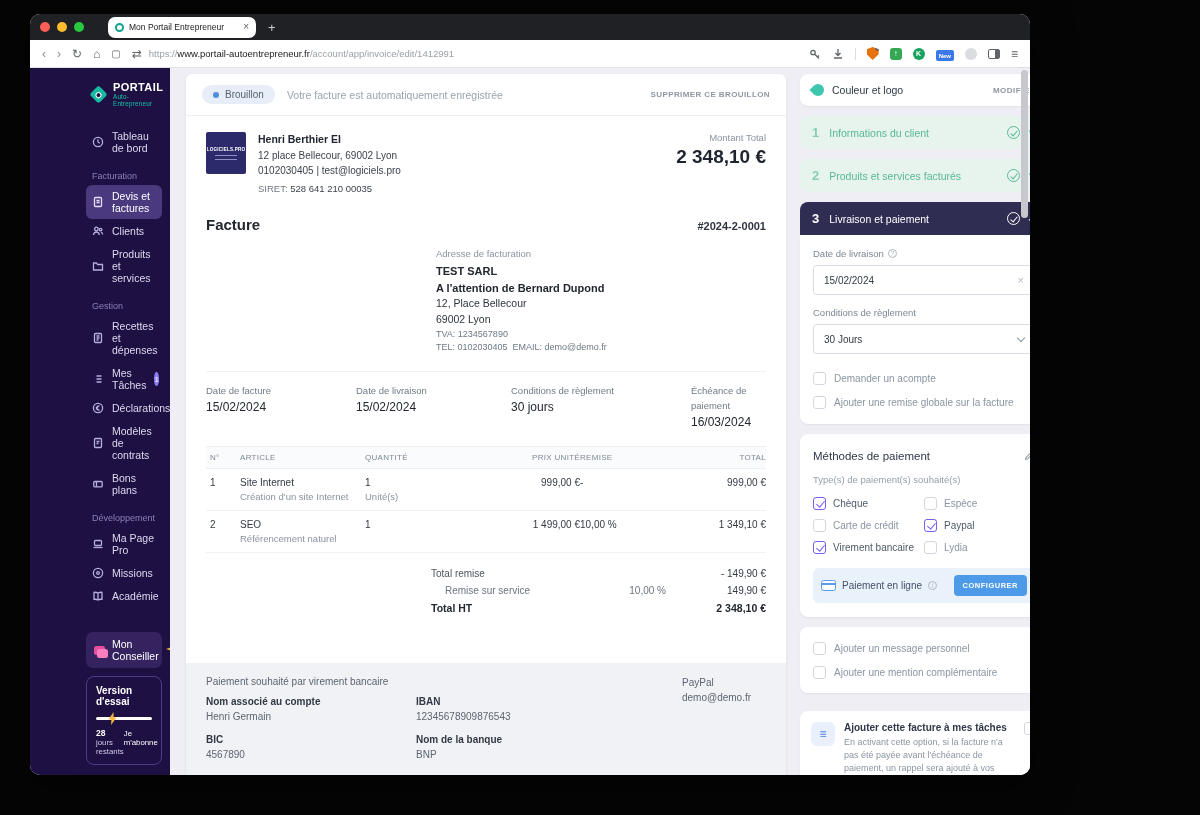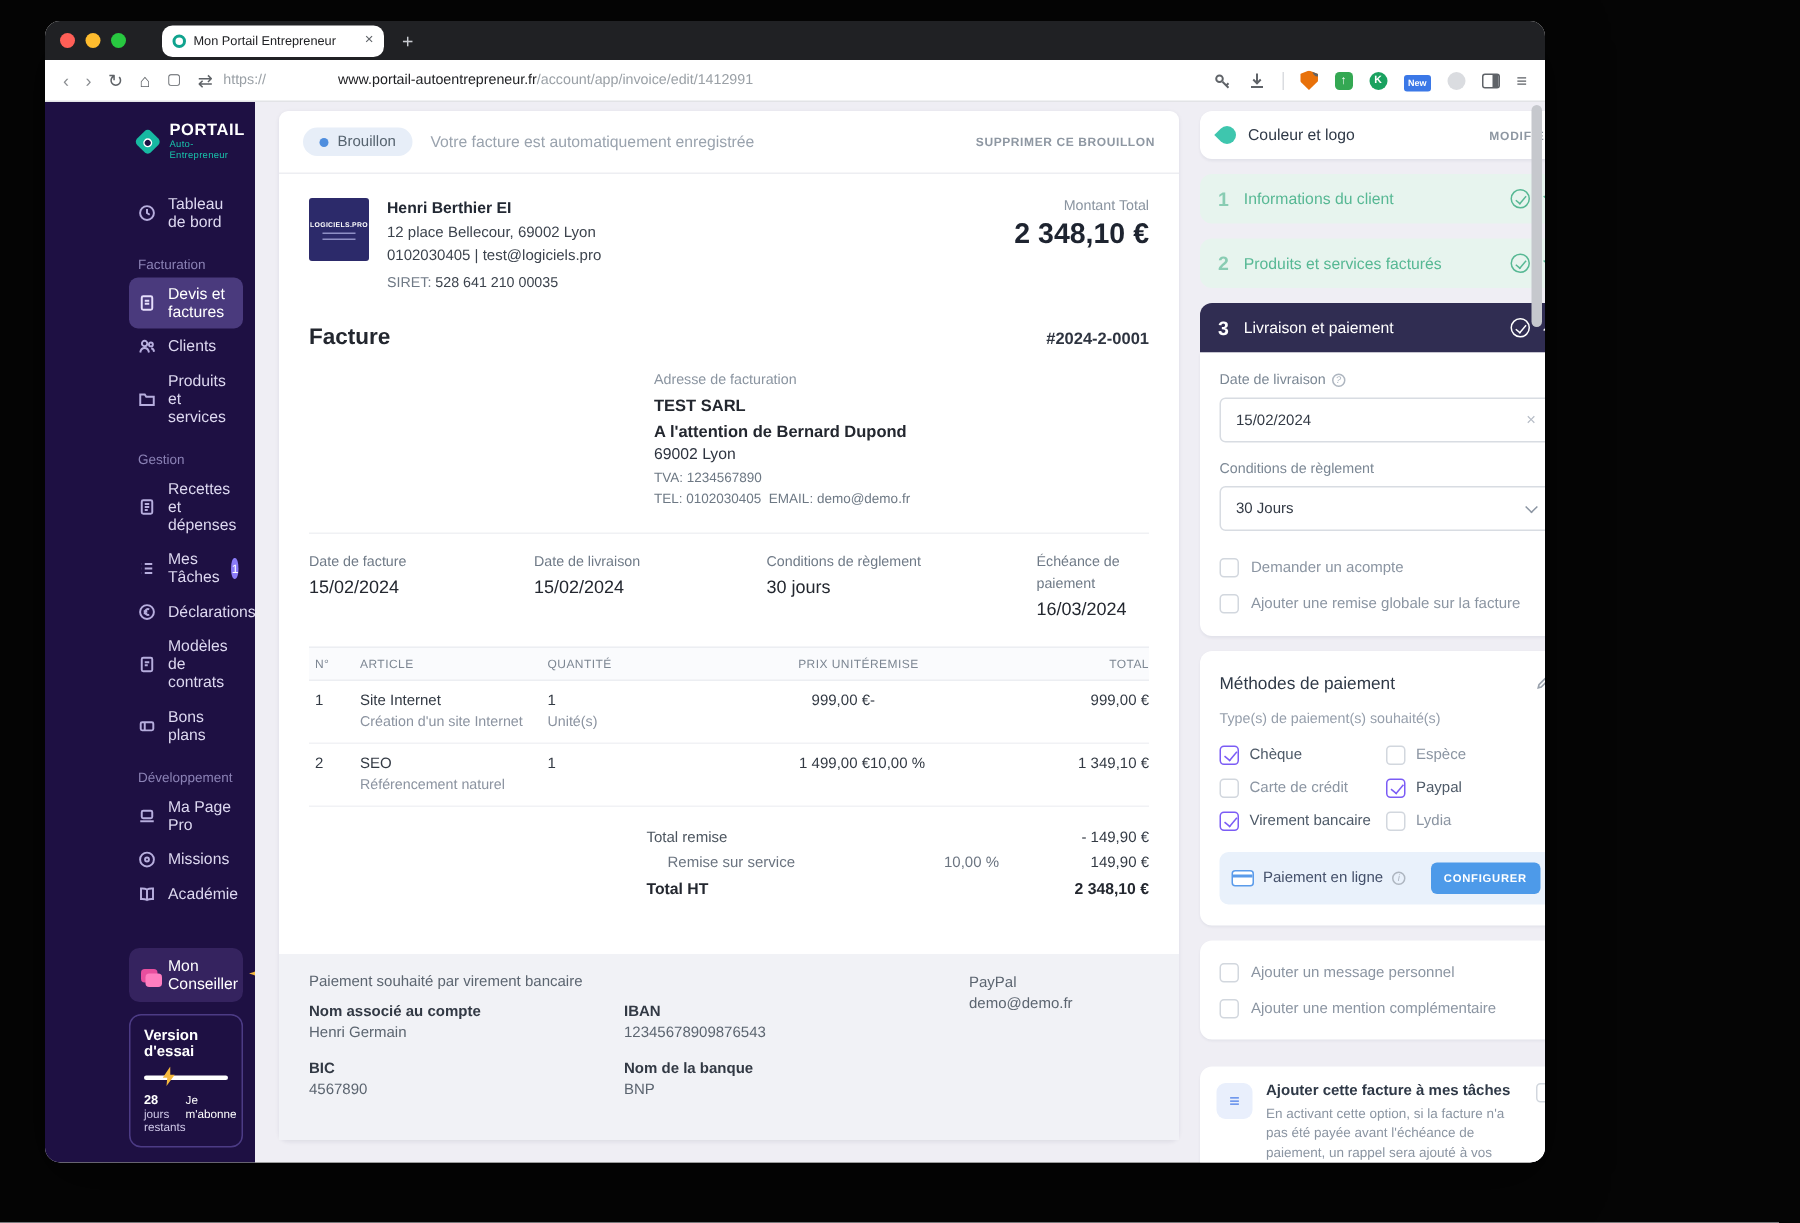--- a/index.html
+++ b/index.html
@@ -17,21 +17,21 @@
   .tab { width:148px; height:21px; background:#fff; border-radius:7px; display:flex; align-items:center; padding:0 7px; gap:5px; }
   .favicon { width:9px; height:9px; border-radius:50%; border:2.5px solid #10a38e; background:#fff; flex:none; }
   .tab-title { font-size:8.5px; color:#202124; white-space:nowrap; overflow:hidden; flex:1; }
   .tab-close { font-size:10px; color:#5f6368; line-height:1; }
   .newtab { color:#c9ccd1; font-size:13px; margin-left:12px; }
 
   .toolbar { height:28px; background:#fff; border-bottom:1px solid #e2e3e6; display:flex; align-items:center; padding:0 12px; gap:11px; }
   .nav-ic { color:#8a8d91; font-size:12px; line-height:1; }
   .nav-ic.dark{ color:#5f6368; }
   .url-wrap { flex:1; display:flex; align-items:center; gap:7px; font-size:9.5px; overflow:hidden; white-space:nowrap; }
-  .url-dim { color:#9aa0a6; } .url-host { color:#202124;margin-left:48px; }
+  .url-dim { color:#9aa0a6; } .url-host { color:#202124; }
   .ric { display:inline-flex; align-items:center; justify-content:center; flex:none; }
   .sep { width:1px; height:12px; background:#dadce0; }
   .shield { width:12px; height:13px; background:#e8710a; clip-path:polygon(50% 0,100% 18%,100% 55%,50% 100%,0 55%,0 18%); position:relative; }
   .badge-mini { position:absolute; right:-3px; top:-3px; width:7px; height:7px; background:#5f6368; border-radius:50%; }
   .ext-sq { width:12px; height:12px; border-radius:3px; background:#34a853; color:#fff; font-size:8px; font-weight:bold; display:flex; align-items:center; justify-content:center; }
   .ext-ci { width:12px; height:12px; border-radius:50%; background:#1aa260; color:#fff; font-size:7px; font-weight:bold; display:flex; align-items:center; justify-content:center; }
   .ext-new { height:11px; border-radius:2px; background:#3b78e7; color:#fff; font-size:6px; font-weight:bold; display:flex; align-items:center; padding:0 3px; position:relative; top:2px; }
   .avatar-ci { width:12px; height:12px; border-radius:50%; background:#dadce0; }
   .panel-ic { width:12px; height:10px; border:1.5px solid #5f6368; border-radius:2px; position:relative; }
   .panel-ic::after{content:"";position:absolute;right:0;top:0;bottom:0;width:4px;background:#5f6368;}
@@ -115,21 +115,21 @@
   .c-num{width:34px; padding-left:4px;} .c-art{flex:1;} .c-qty{width:105px;} .c-unit{width:110px;text-align:right;} .c-rem{width:88px;} .c-tot{width:98px;text-align:right;}
   .cell-sub { font-size:9.5px; color:#8b93a0; margin-top:3px; }
 
   .totals { width:335px; margin-left:auto; margin-top:12px; font-size:10px; color:#4c555f; }
   .t-line { display:flex; align-items:baseline; padding:3px 0; }
   .t-label { flex:1; } .t-label.ind { padding-left:14px; color:#6b7480; }
   .t-pct { width:85px; text-align:right; color:#6b7480; }
   .t-val { width:100px; text-align:right; color:#333a44; }
   .t-line.bold .t-label, .t-line.bold .t-val { font-weight:bold; color:#23272f; font-size:10.5px; }
 
-  .pay-block { background:#f1f2f6; margin-top:20px; padding:13px 20px 16px; display:flex; }
+  .pay-block { background:#f1f2f6; margin-top:32px; padding:13px 20px 16px; display:flex;gap:36px; }
   .pay-left { width:440px; }
   .pay-intro { font-size:10px; color:#5c6570; margin-bottom:8px; }
   .pay-cols { display:flex; }
   .pay-colA { width:210px; } .pay-colB { flex:1; }
   .pair { margin-bottom:9px; line-height:1.45; }
   .pair .plabel { font-size:10px; font-weight:bold; color:#323944; }
   .pair .pval { font-size:10px; color:#5c6570; }
   .pair.soft .plabel { font-weight:normal; color:#5c6570; }
   .pay-right { flex:1; }
 
@@ -431,20 +431,21 @@
 
           <div class="title-row">
             <span class="inv-title">Facture</span>
             <span class="inv-num">#2024-2-0001</span>
           </div>
 
           <div class="billing">
             <div class="blabel">Adresse de facturation</div>
             <div class="b-bold">TEST SARL</div>
             <div class="b-bold">A l'attention de Bernard Dupond</div>
+            <div class="b-reg">12, Place Bellecour</div>
             <div class="b-reg">69002 Lyon</div>
             <div class="b-small">TVA: 1234567890</div>
             <div class="b-small"><span>TEL: 0102030405</span>&nbsp;&nbsp;<span>EMAIL: demo@demo.fr</span></div>
           </div>
 
           <div class="meta-row">
             <div class="meta-col">
                 <div class="meta-label">Date de facture</div>
                 <div class="meta-val">15/02/2024</div>
               </div>

